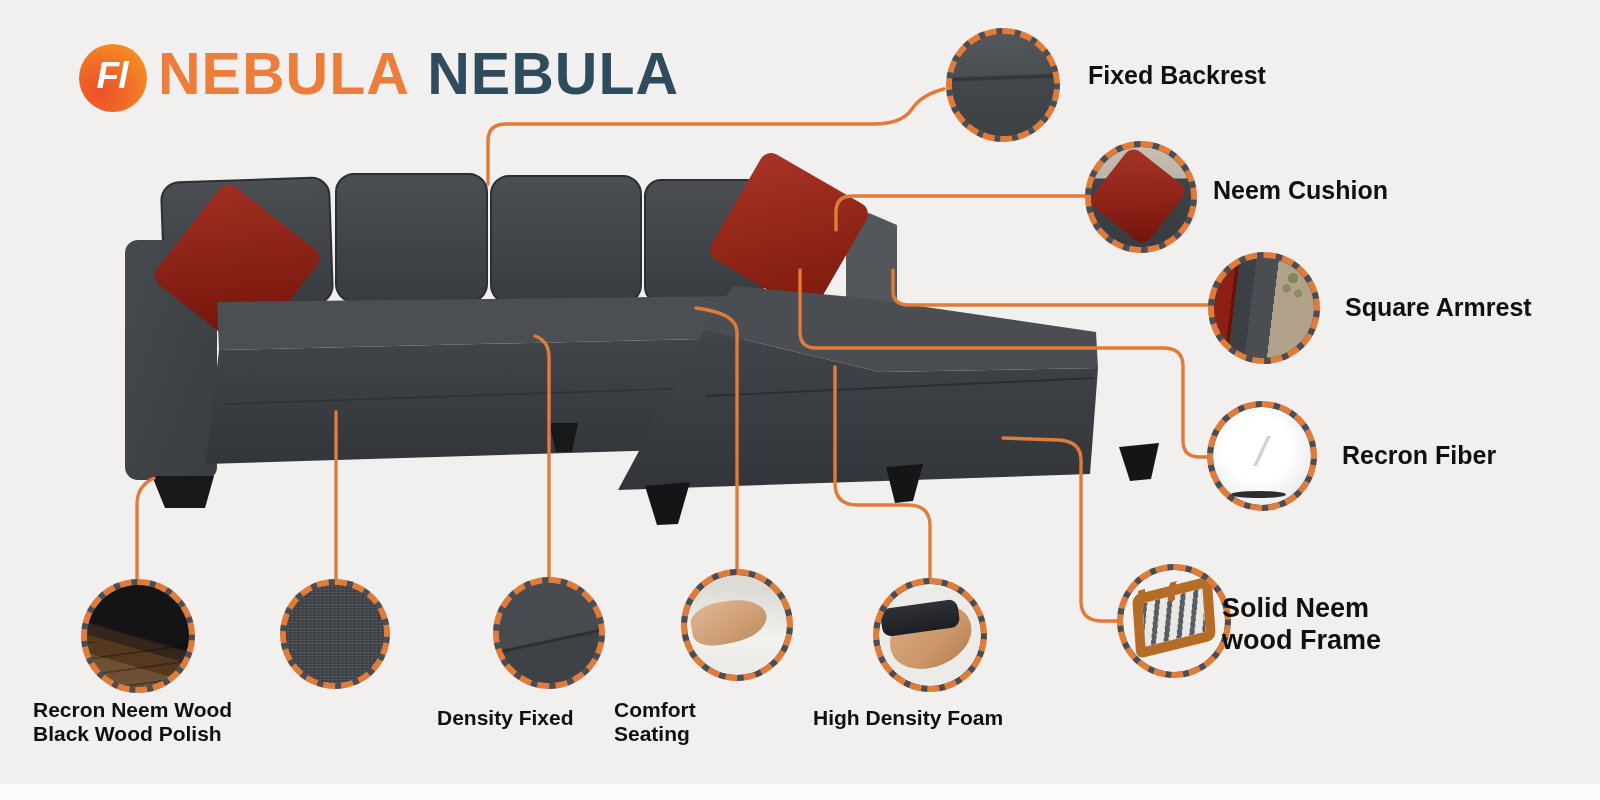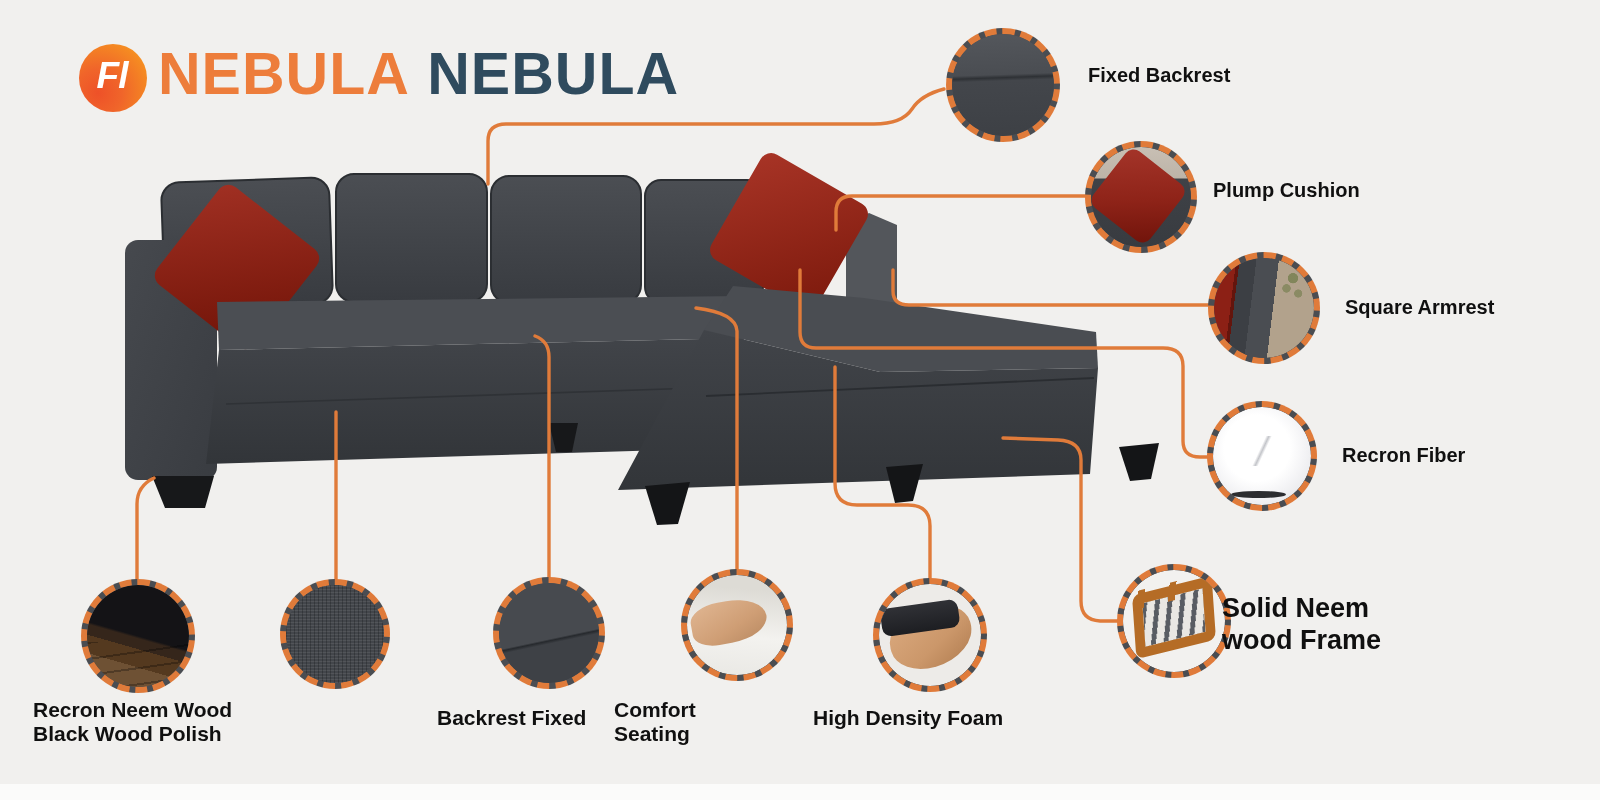--- a/index.html
+++ b/index.html
@@ -80,21 +80,21 @@
     content:"";position:absolute;left:10%;top:24%;width:82%;height:58%;
     background:linear-gradient(150deg,#dcab80 0%,#cb976a 60%,#b07c50 100%);
     border-radius:50% 42% 55% 45%;transform:rotate(-16deg);
   }
   .ph-foam::after{
     content:"";position:absolute;left:2%;top:20%;width:76%;height:27%;
     background:linear-gradient(180deg,#303136 0%,#1d1e22 100%);
     transform:rotate(-8deg);border-radius:9px;
   }
   
-  .feature-label{position:absolute;color:#101010;font-weight:700;font-size:20px;line-height:30px;white-space:nowrap;}
+  .feature-label{position:absolute;color:#101010;font-weight:700;font-size:25px;line-height:30px;white-space:nowrap;}
   .feature-label.center{text-align:left;white-space:normal;}
   .lbl-frame{font-size:27px;line-height:32px;width:212px;}
   .lbl-bottom{font-size:21px;line-height:24px;width:210px;}
   .bottom-strip{position:absolute;left:0;bottom:0;width:100%;height:16px;background:#fbfbfa;}
 </style>
 </head>
 <body>
 
 <div id="app">
 
@@ -200,41 +200,41 @@
   </div>
   <div class="bubble" style="left:873px;top:578px;width:114px;height:114px;">
     <div class="ph ph-foam"></div>
   </div>
 
   <div class="feature-label" style="left:1088px;top:60px;">
     <div>Fixed Backrest</div>
       <div></div>
   </div>
   <div class="feature-label" style="left:1213px;top:175px;">
-    <div>Plump Cushion</div>
+    <div>Neem Cushion</div>
       <div></div>
   </div>
   <div class="feature-label" style="left:1345px;top:292px;">
     <div>Square Armrest</div>
       <div></div>
   </div>
   <div class="feature-label" style="left:1342px;top:440px;">
     <div>Recron Fiber</div>
       <div></div>
   </div>
   <div class="feature-label center lbl-frame" style="left:1222px;top:592px;">
     <div>Solid Neem</div>
       <div>wood Frame</div>
   </div>
   <div class="feature-label center lbl-bottom" style="left:33px;top:698px;">
     <div>Recron Neem Wood</div>
       <div>Black Wood Polish</div>
   </div>
   <div class="feature-label center lbl-bottom" style="left:437px;top:706px;">
-    <div>Backrest Fixed</div>
+    <div>Density Fixed</div>
       <div></div>
   </div>
   <div class="feature-label center lbl-bottom" style="left:614px;top:698px;">
     <div>Comfort</div>
       <div>Seating</div>
   </div>
   <div class="feature-label center lbl-bottom" style="left:813px;top:706px;">
     <div>High Density Foam</div>
       <div></div>
   </div>

